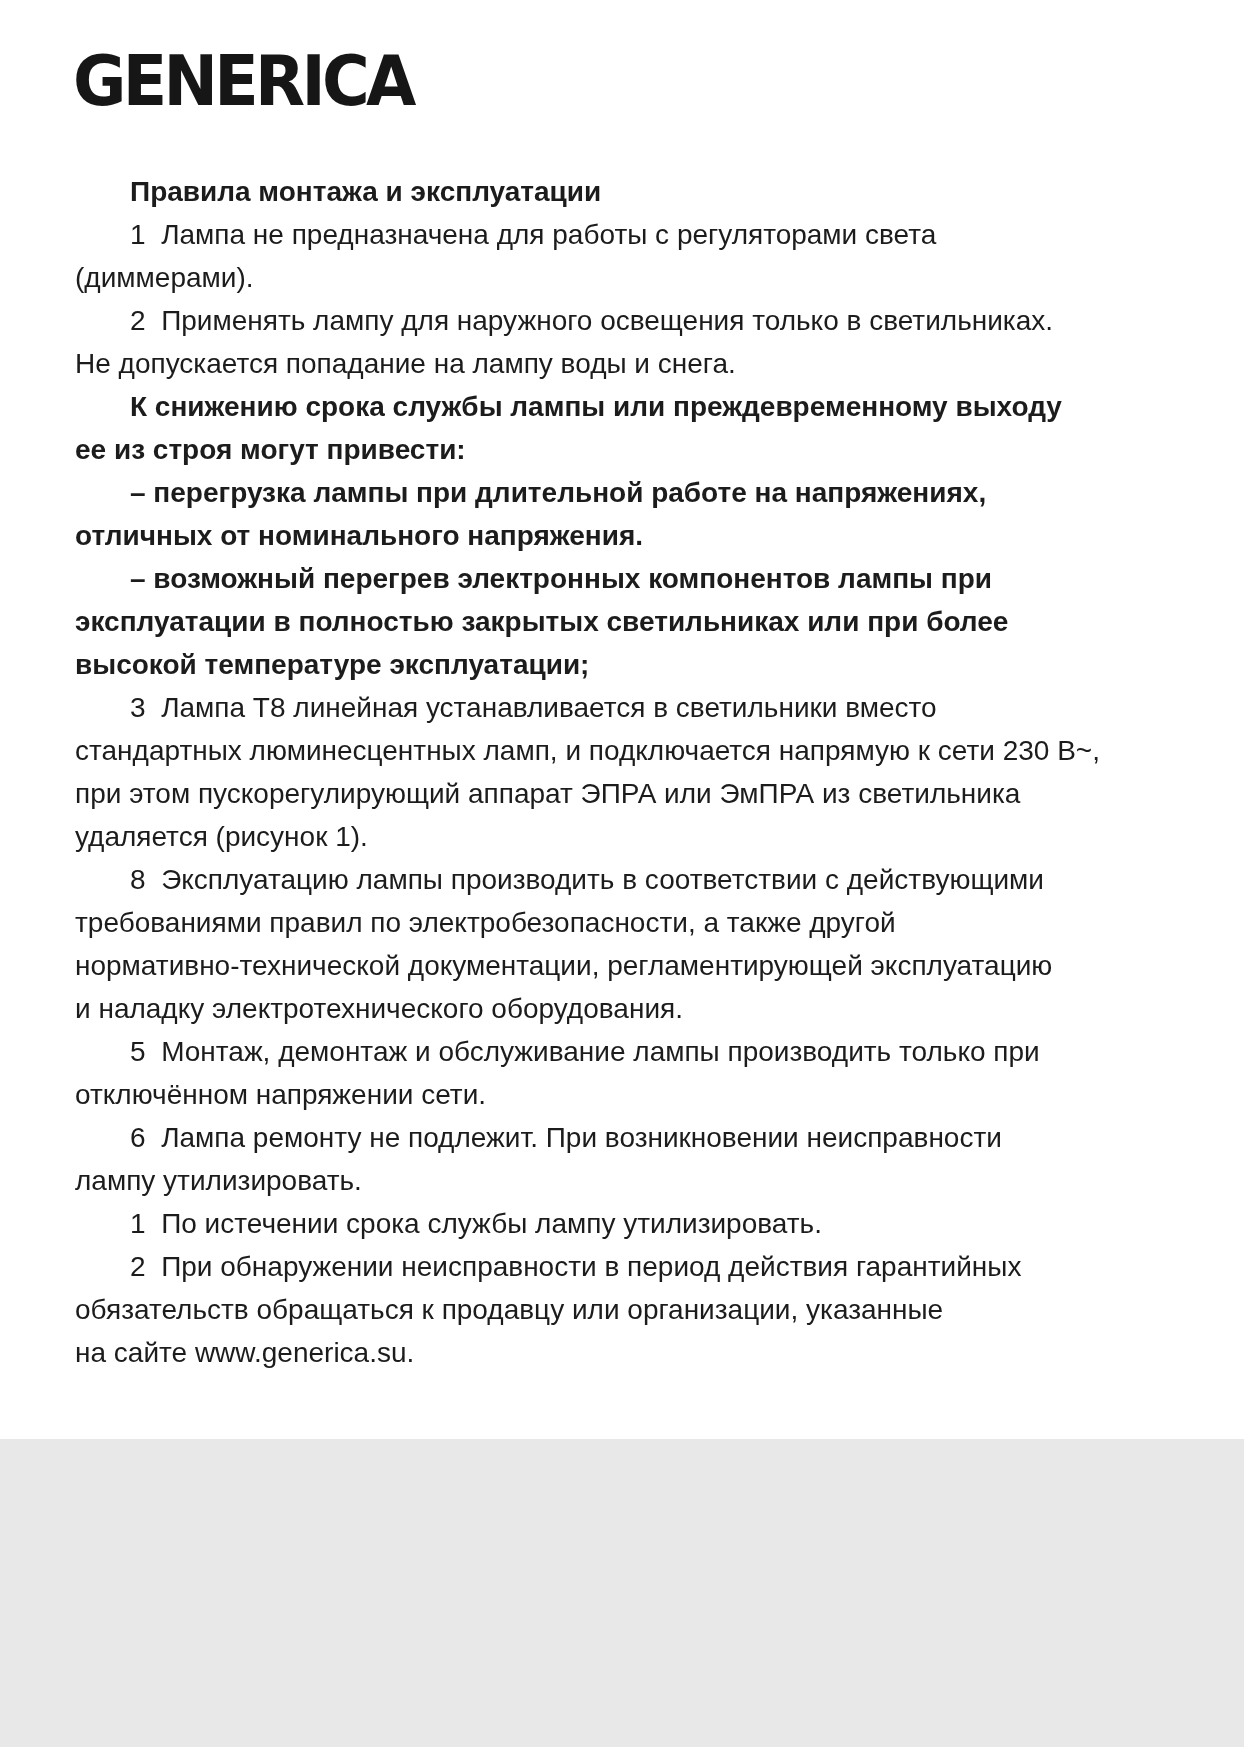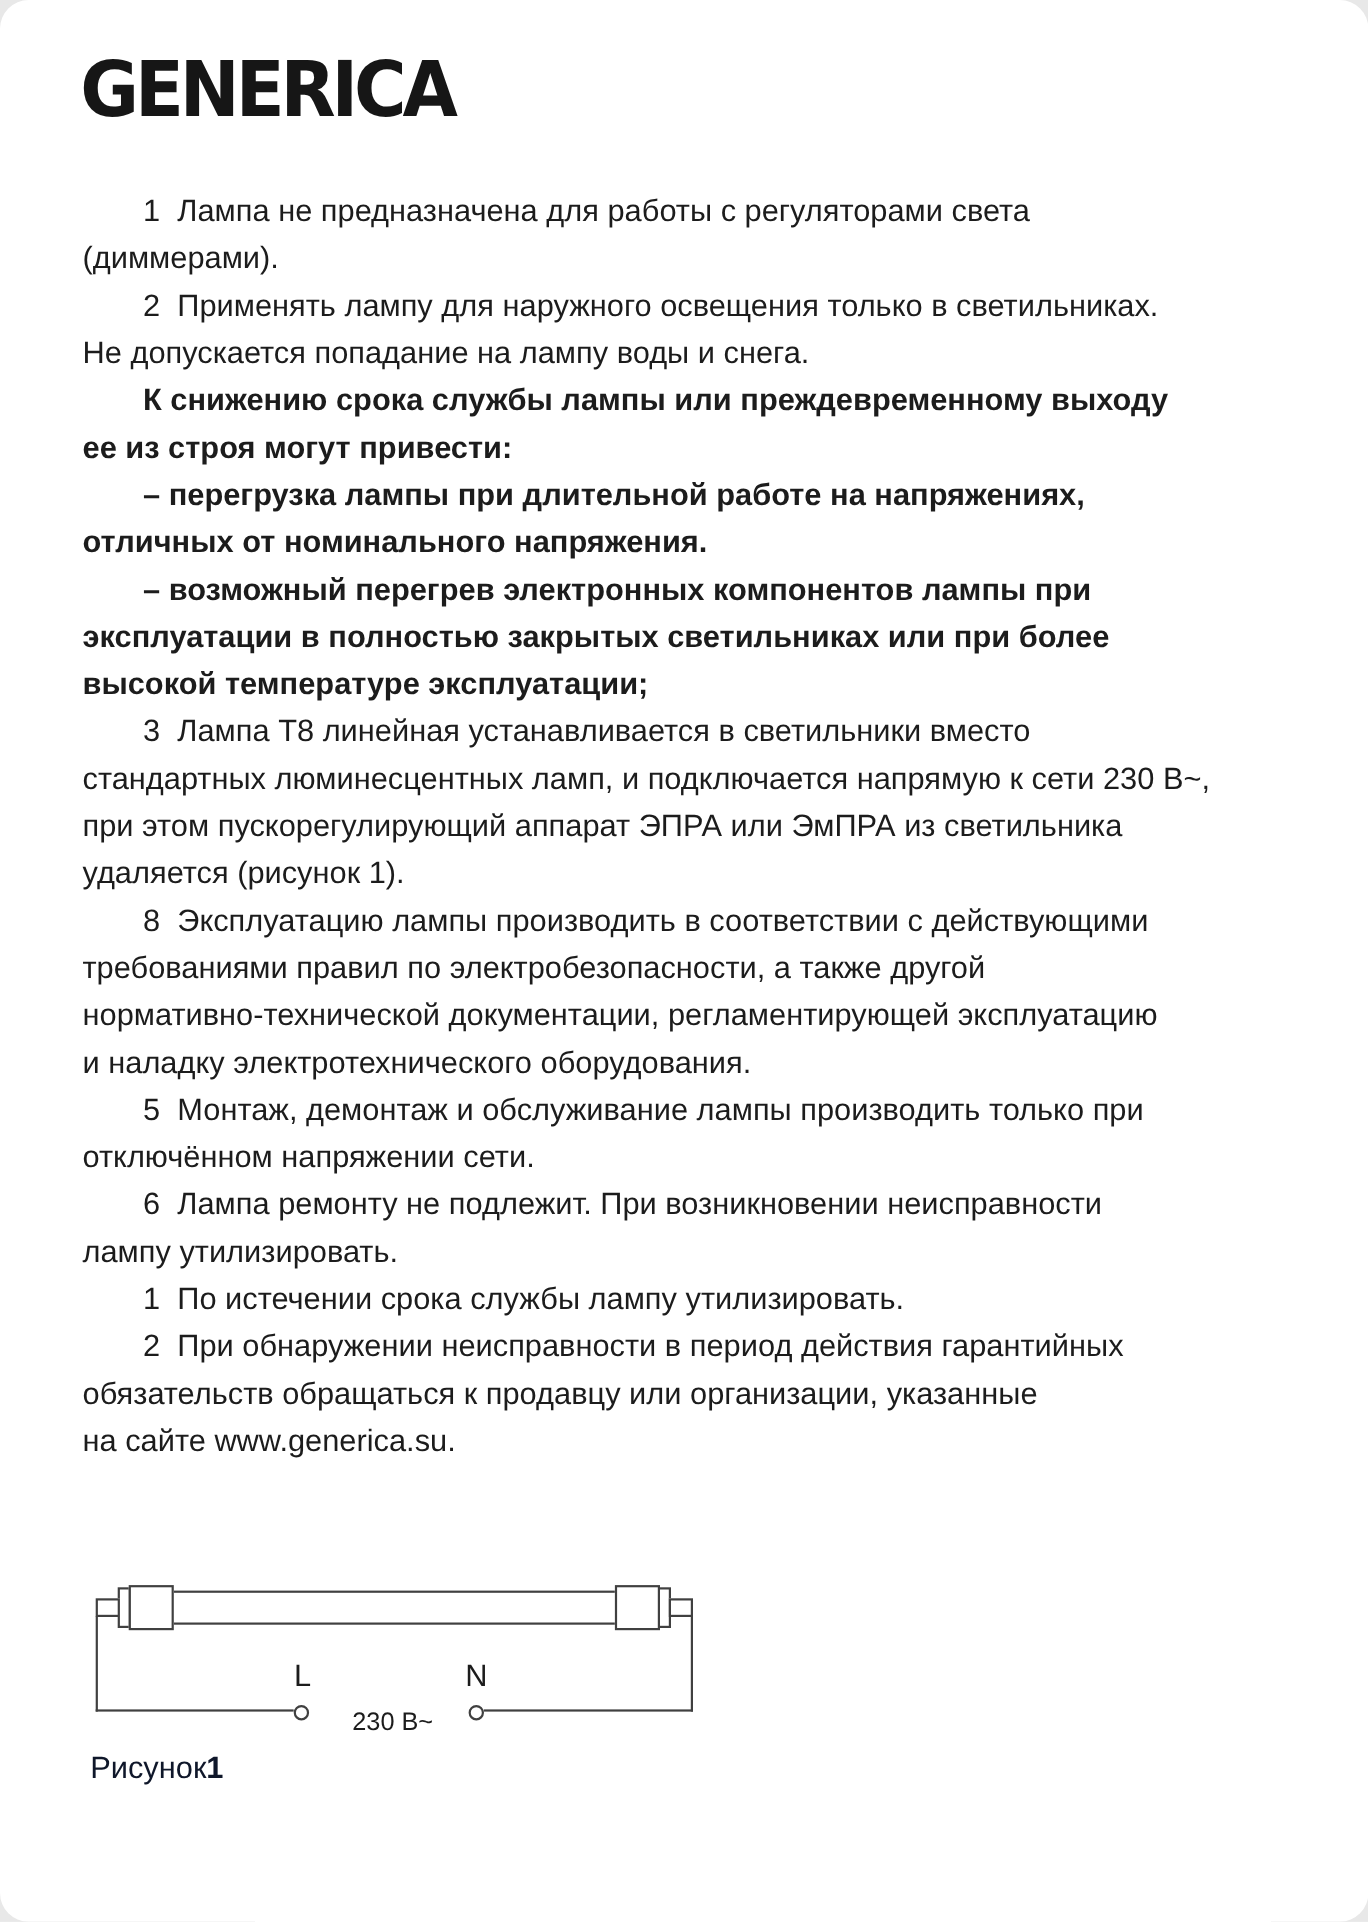--- a/index.html
+++ b/index.html
@@ -1,25 +1,24 @@
 <!DOCTYPE html>
 <html><head>
 <meta charset="utf-8">
 <style>
   html, body { margin: 0; padding: 0; background: #e8e8e8; }
   .page {
     position: relative;
     width: 1244px;
-    height: 1747px;
+    height: 1439px;
     margin: 0 auto;
     background: #ffffff;
     overflow: hidden;
     font-family: "Liberation Sans", sans-serif;
     color: #1c1c1c;
-    border-radius: 26px;
   }
   .logo {
     position: absolute;
     left: 73px;
     top: 46px;
     font-family: "DejaVu Sans", sans-serif;
     font-weight: bold;
     font-size: 70px;
     line-height: 1;
     letter-spacing: -4px;
@@ -111,20 +110,21 @@
   .caption .num { font-weight: bold; }
 </style>
 </head>
 <body>
 
 <div class="page">
 
   <div class="logo">GENERICA</div>
 
   <div class="content">
+    <p class="b">Правила монтажа и эксплуатации</p>
     <p>1  Лампа не предназначена для работы с регуляторами света
 (диммерами).</p>
     <p>2  Применять лампу для наружного освещения только в светильниках.
 Не допускается попадание на лампу воды и снега.</p>
     <p class="b">К снижению срока службы лампы или преждевременному выходу
 ее из строя могут привести:</p>
     <p class="b">– перегрузка лампы при длительной работе на напряжениях,
 отличных от номинального напряжения.</p>
     <p class="b">– возможный перегрев электронных компонентов лампы при
 эксплуатации в полностью закрытых светильниках или при более

